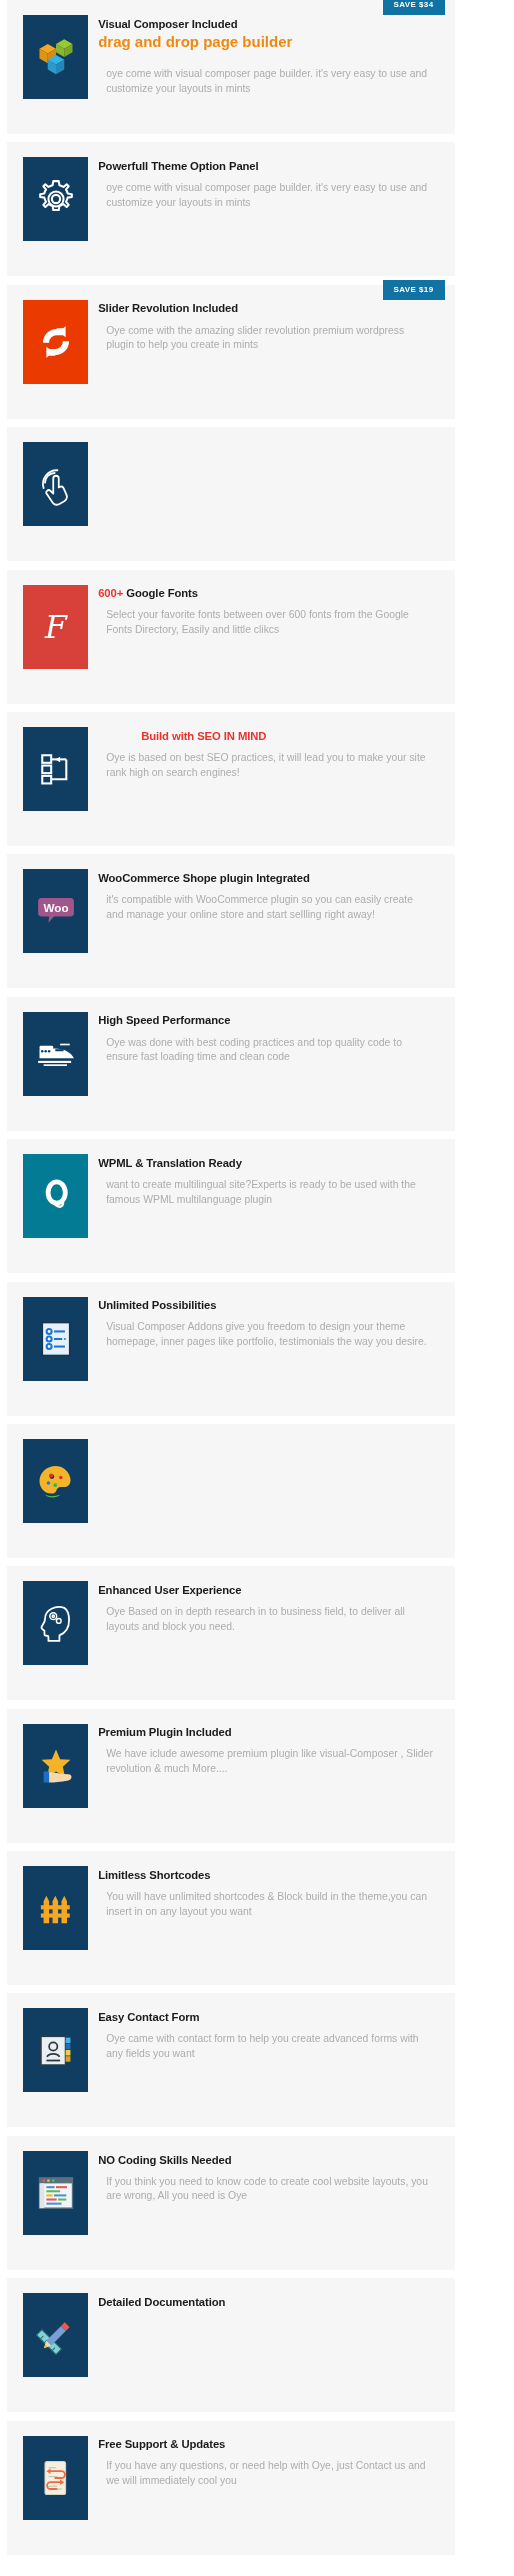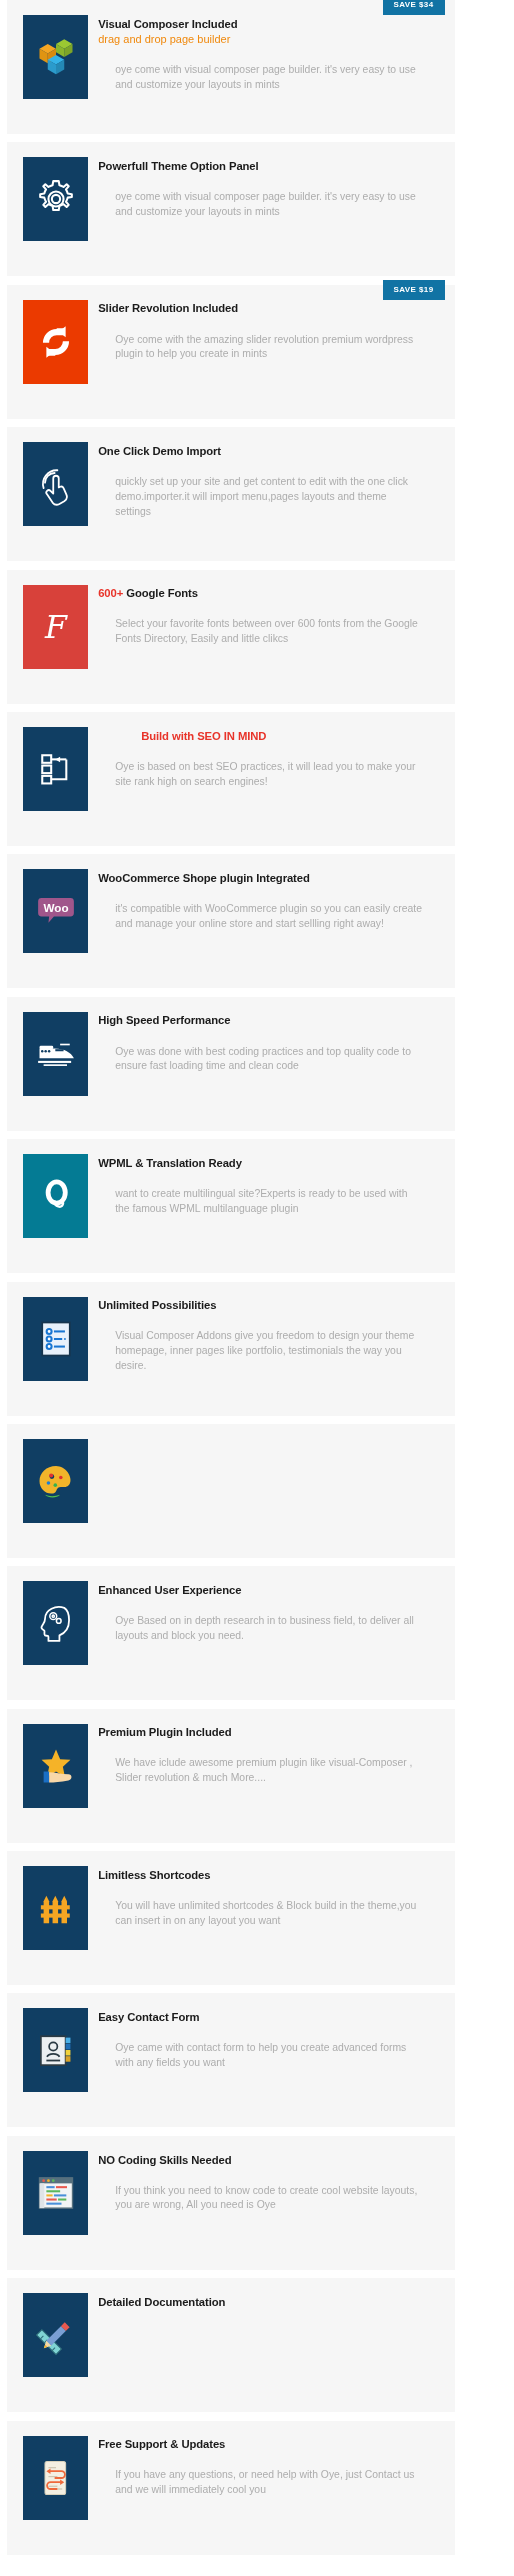--- a/index.html
+++ b/index.html
@@ -59,31 +59,31 @@
   .card-title {
     font-size: 11.3px;
     font-weight: bold;
     color: #1b1b1b;
     line-height: 1.25;
     margin: 0 0 0.8px 0;
     letter-spacing: -0.1px;
   }
   .card-title .accent-red    { color: #e8342a; }
   .card-subtitle {
-    font-size: 11px;
-    font-weight: normal;
+    font-size: 15px;
+    font-weight: bold;
     color: #f0890d;
     line-height: 1.3;
     margin: 0 0 16px 0;
   }
   .card-desc {
     font-size: 10.4px;
     color: #adadad;
     line-height: 1.42;
-    margin: 17px;
+    margin: 8px;
   }
   .save-badge {
     position: absolute;
     top: -5px;
     right: 10px;
     background: #1173a4;
     color: #ffffff;
     font-size: 8px;
     font-weight: bold;
     letter-spacing: 0.4px;
@@ -163,25 +163,20 @@
       <div class="card-inner">
        <div class="icon-box blue">
 
     <svg class="icon-glyph" viewBox="0 0 64 64">
       <g fill="none" stroke="#ffffff" stroke-width="2.6" stroke-linecap="round">
         <path d="M16 30 A14 14 0 0 1 30 16"></path>
         <path d="M14 38 A20 20 0 0 1 34 12"></path>
       </g>
       <path d="M28 24 a4 4 0 0 1 8 0 l0 13 2-1 a4 4 0 0 1 5 2 l4 9 a8 8 0 0 1-3 10 l-7 4 a8 8 0 0 1-10-2 l-8-12 a3.5 3.5 0 0 1 5-5 l4 4 Z" fill="none" stroke="#ffffff" stroke-width="2.6" stroke-linejoin="round"></path>
     </svg>
-       </div>
-       <div class="card-text">
-         <div class="card-title">One Click Demo Import</div>
-
-         <div class="card-desc">quickly set up your site and get content to edit with the one click demo.importer.it will import menu,pages layouts and theme settings</div>
        </div>
      </div>
     </div>
     <div class="feature-card">
       <div class="card-inner">
        <div class="icon-box red">
 
     <svg class="icon-glyph" viewBox="0 0 64 64">
       <text x="32" y="48" font-family="'DejaVu Serif', serif" font-size="46" font-style="italic" fill="#ffffff" text-anchor="middle">F</text>
     </svg>

